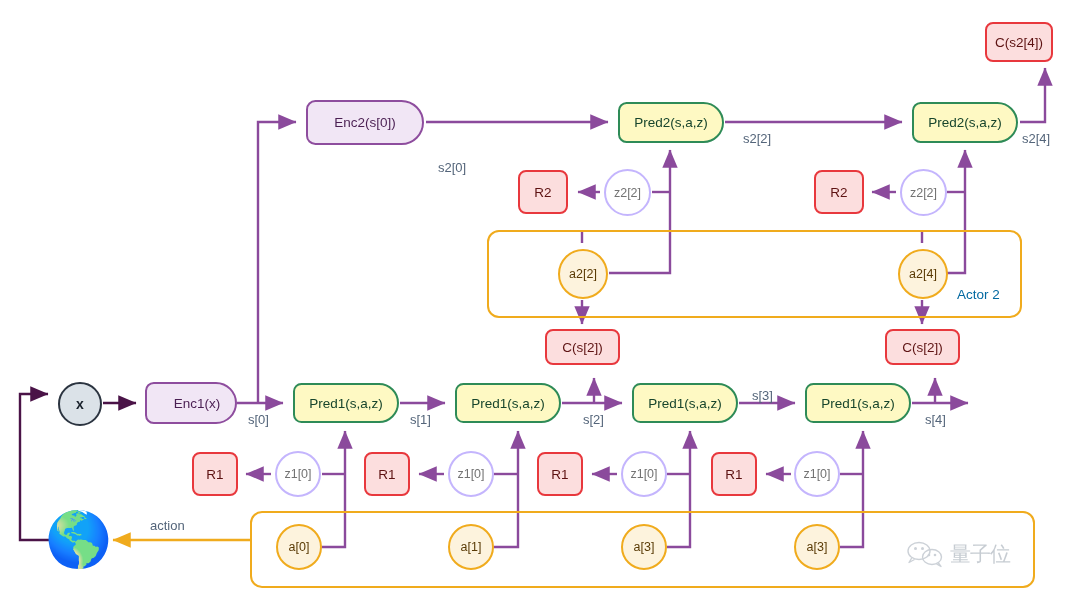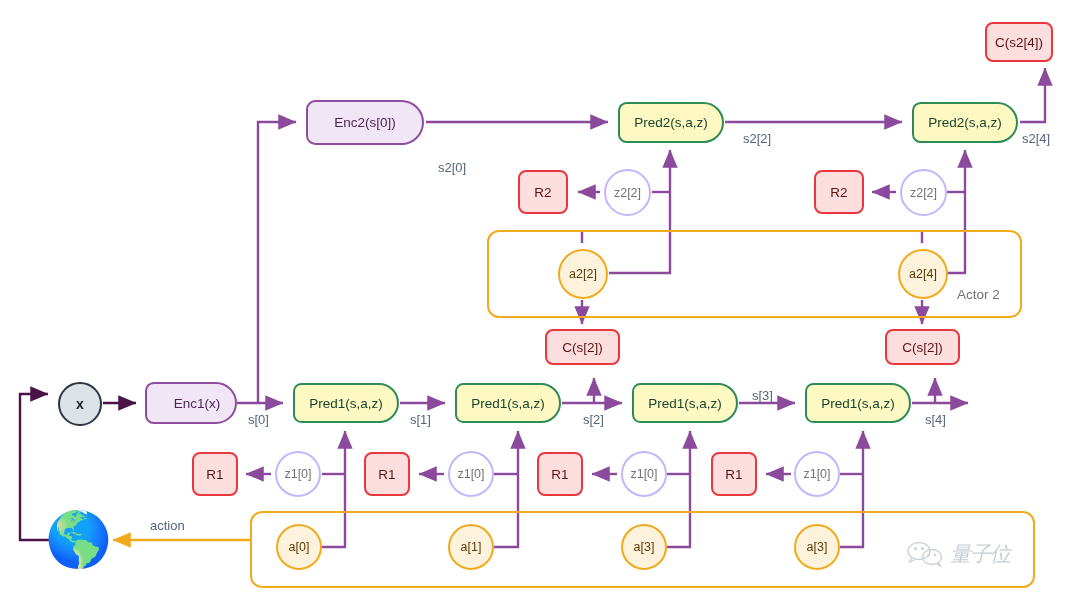--- a/index.html
+++ b/index.html
@@ -45,21 +45,21 @@
   .circ.a{background:#fdf3dd;border:2.4px solid #f0ab1d;color:#5a3b06;font-size:12.5px;}
   .circ.x{background:#dbe2e8;border:2.4px solid #2b3440;color:#18202a;font-size:14px;font-weight:600;}
 
   
   .actorbox{
     position:absolute;box-sizing:border-box;
     border:2.4px solid #f0ab1d;border-radius:12px;background:transparent;
     z-index:1;
   }
   .actorlabel{
-    position:absolute;color:#737373;font-size:13.5px;z-index:4;
+    position:absolute;color:#0369a1;font-size:13.5px;z-index:4;
   }
 
   
   .elabel{
     position:absolute;color:#54657a;font-size:13px;z-index:4;white-space:nowrap;
   }
 
   
   .earth{
     position:absolute;font-size:54px;line-height:1;z-index:3;
@@ -216,21 +216,21 @@
   <div class="elabel" style="left:248px;top:412px;">s[0]</div>
   <div class="elabel" style="left:410px;top:412px;">s[1]</div>
   <div class="elabel" style="left:583px;top:412px;">s[2]</div>
   <div class="elabel" style="left:752px;top:388px;">s[3]</div>
   <div class="elabel" style="left:925px;top:412px;">s[4]</div>
 
   <div class="elabel" style="left:150px;top:518px;">action</div>
 
   <div class="earth" style="left:45px;top:512px;">🌎</div>
 
-  <div class="watermark" style="left:905px;top:540px;font-style:italic;">
+  <div class="watermark" style="left:905px;top:540px;">
     <svg width="40" height="28" viewBox="0 0 40 28">
       <g fill="none" stroke="#9aa4b0" stroke-width="1.4">
         <ellipse cx="14" cy="11" rx="11" ry="8.5"></ellipse>
         <path d="M7,17.5 L4,22.5 L9.5,19.5" stroke-linejoin="round"></path>
         <ellipse cx="27" cy="17" rx="9.5" ry="7.5"></ellipse>
         <path d="M33,22.5 L36,26.5 L31.5,24" stroke-linejoin="round"></path>
       </g>
       <g fill="#9aa4b0">
         <circle cx="10.5" cy="8.5" r="1.5"></circle>
           <circle cx="17.5" cy="8.5" r="1.5"></circle>

